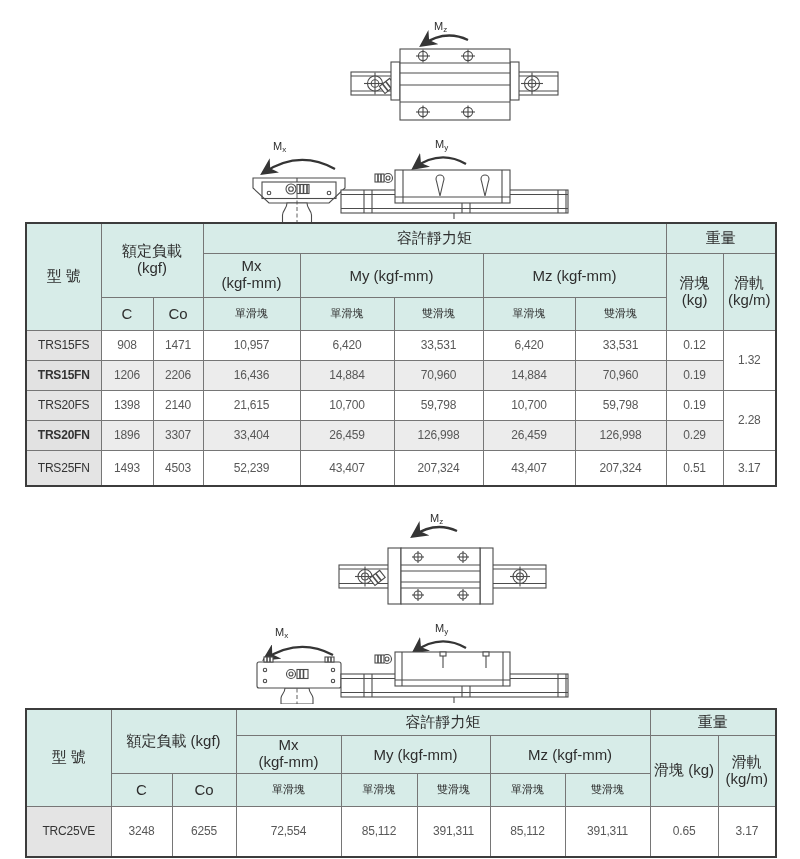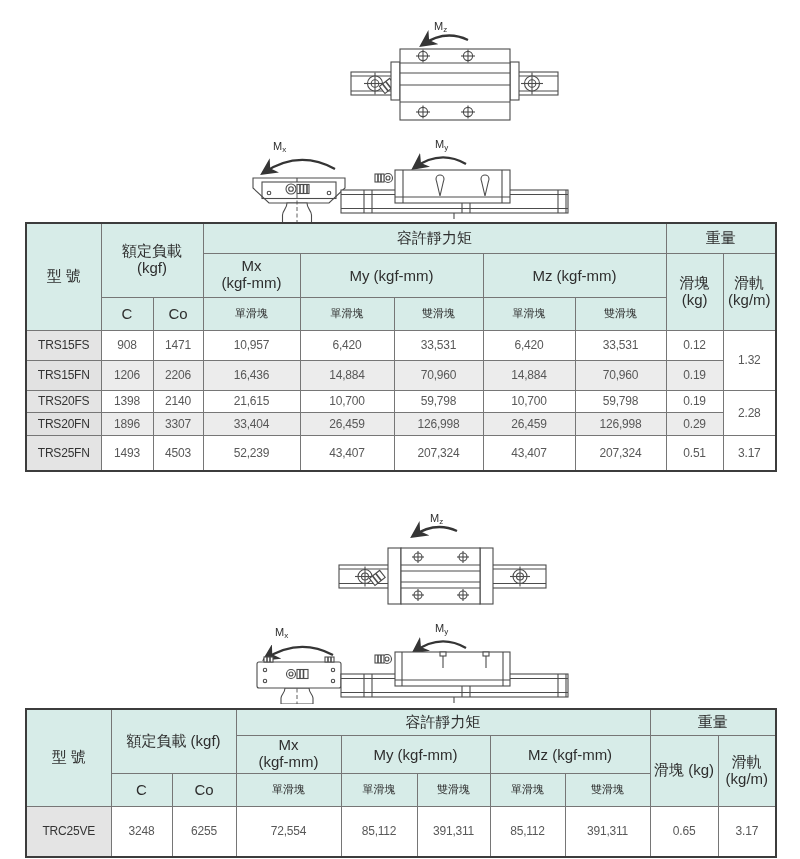--- a/index.html
+++ b/index.html
@@ -16,21 +16,21 @@
     border:1px solid #767676; text-align:center; vertical-align:middle;
     padding:0; overflow:hidden;
   }
   .spec th {
     background:#d7ece8; font-weight:normal; color:#2e2e2e; font-size:15px;
   }
   .spec th.cjk-s { font-size:11px; }
   .spec td { background:#ffffff; color:#585858; font-size:12px; letter-spacing:-0.2px; }
   .spec td.model { background:#e4e4e4; color:#333333; }
   .spec tr.alt td { background:#ececec; }
-  .spec tr.alt td.model { background:#e2e2e2; }
+  .spec tr.alt td.model { background:#e2e2e2;font-weight:bold; }
   .spec td.rail-cell { background:#ffffff; }
   .line { display:block; line-height:1.13; }
   #t1 { left:25px; top:222px; width:750px; }
   #t2 { left:25px; top:708px; width:750px; }
   
   .diag { position:absolute; }
   .diag .ln   { stroke:#4c4c4c; stroke-width:1.1; fill:none; }
   .diag .wh   { fill:#ffffff; }
   .diag .arrow{ stroke:#353535; stroke-width:2.3; fill:none; }
   .diag .dash { stroke:#4c4c4c; stroke-width:0.9; fill:none; stroke-dasharray:4 2.5; }
@@ -247,33 +247,33 @@
         <td class="model">TRS15FN</td>
         <td>1206</td>
         <td>2206</td>
         <td>16,436</td>
         <td>14,884</td>
         <td>70,960</td>
         <td>14,884</td>
         <td>70,960</td>
         <td>0.19</td>
       </tr>
-      <tr style="height:22px">
+      <tr style="height:30px">
         <td class="model">TRS20FS</td>
         <td>1398</td>
         <td>2140</td>
         <td>21,615</td>
         <td>10,700</td>
         <td>59,798</td>
         <td>10,700</td>
         <td>59,798</td>
         <td>0.19</td>
         <td rowspan="2" class="rail-cell">2.28</td>
       </tr>
-      <tr style="height:23px" class="alt">
+      <tr style="height:30px" class="alt">
         <td class="model">TRS20FN</td>
         <td>1896</td>
         <td>3307</td>
         <td>33,404</td>
         <td>26,459</td>
         <td>126,998</td>
         <td>26,459</td>
         <td>126,998</td>
         <td>0.29</td>
       </tr>

